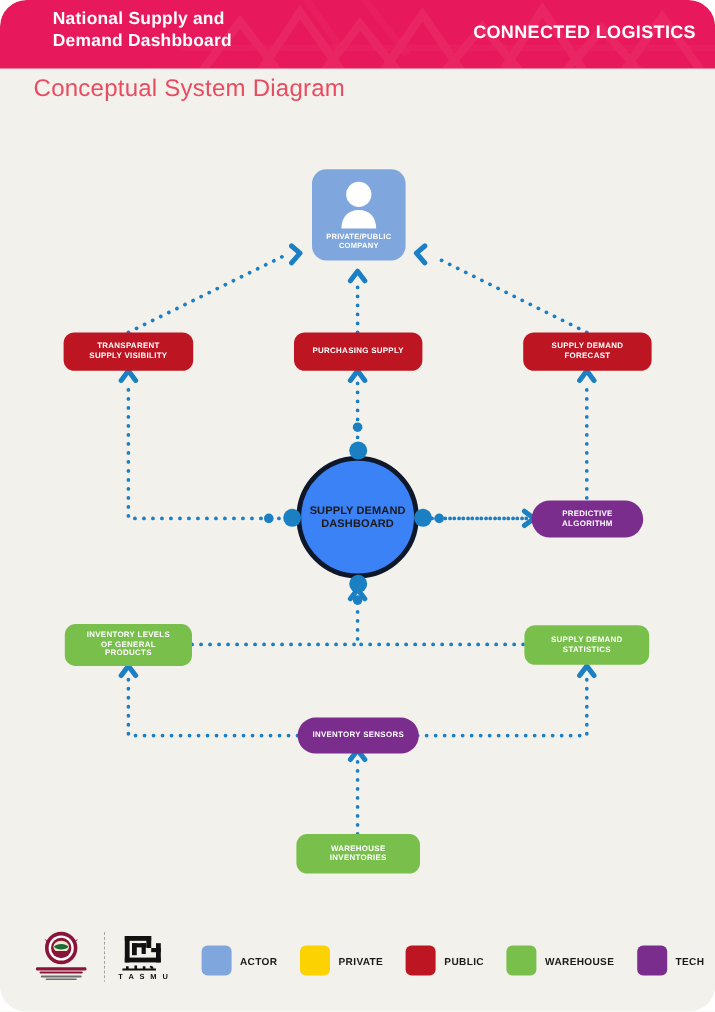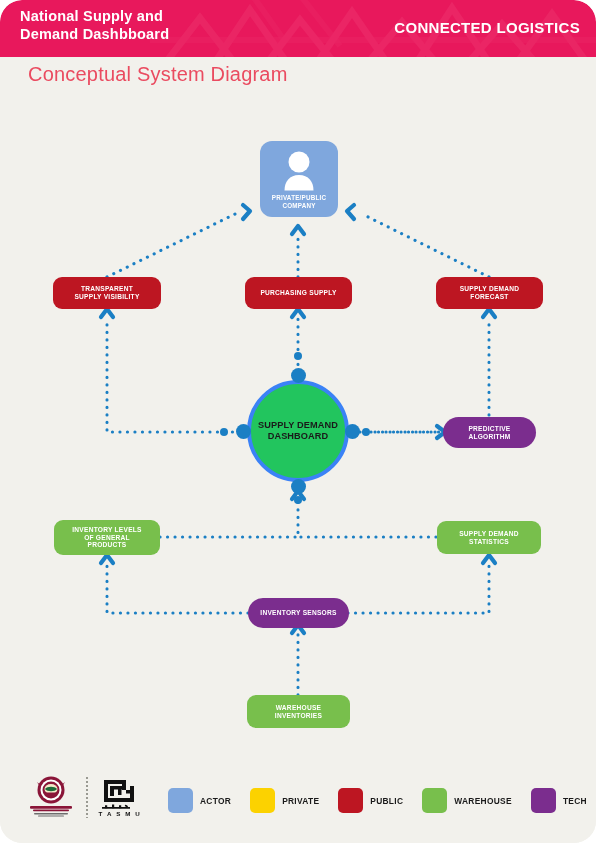--- a/index.html
+++ b/index.html
@@ -22,21 +22,21 @@
     position:absolute;left:0;top:0;width:596px;height:57px;
     background:#e8185c;
     border-top-left-radius:22px;border-top-right-radius:22px;
     overflow:hidden;
   }
   .header-pattern{
     position:absolute;left:0;top:0;width:596px;height:57px;
     opacity:.5;
   }
   .header-title{
-    position:absolute;left:20px;top:7px;
+    position:absolute;left:44px;top:7px;
     color:#ffffff;font-size:14.5px;font-weight:bold;line-height:18px;
     letter-spacing:.2px;
     white-space:pre-line;
   }
   .header-right{
     position:absolute;right:16px;top:19px;
     color:#ffffff;font-size:15px;font-weight:bold;letter-spacing:.3px;
   }
   .subtitle{
     position:absolute;left:28px;top:63px;
@@ -93,22 +93,22 @@
     background:#7b2d8e;
     border-radius:999px;
     font-size:6.6px;
     letter-spacing:.25px;
   }
 
   
   .node-platform{
     width:102px;height:102px;
     border-radius:50%;
-    background:#22c55e;
-    border:4px solid #3b82f6;
+    background:#3b82f6;
+    border:4px solid #0f172a;
     color:#1a1a1a;
     font-size:9.2px;
     letter-spacing:.1px;
     line-height:1.25;
   }
   .hub-dot{
     position:absolute;width:15px;height:15px;border-radius:50%;
     background:#1b7fc4;z-index:6;
   }
   .hub-dot-sm{

